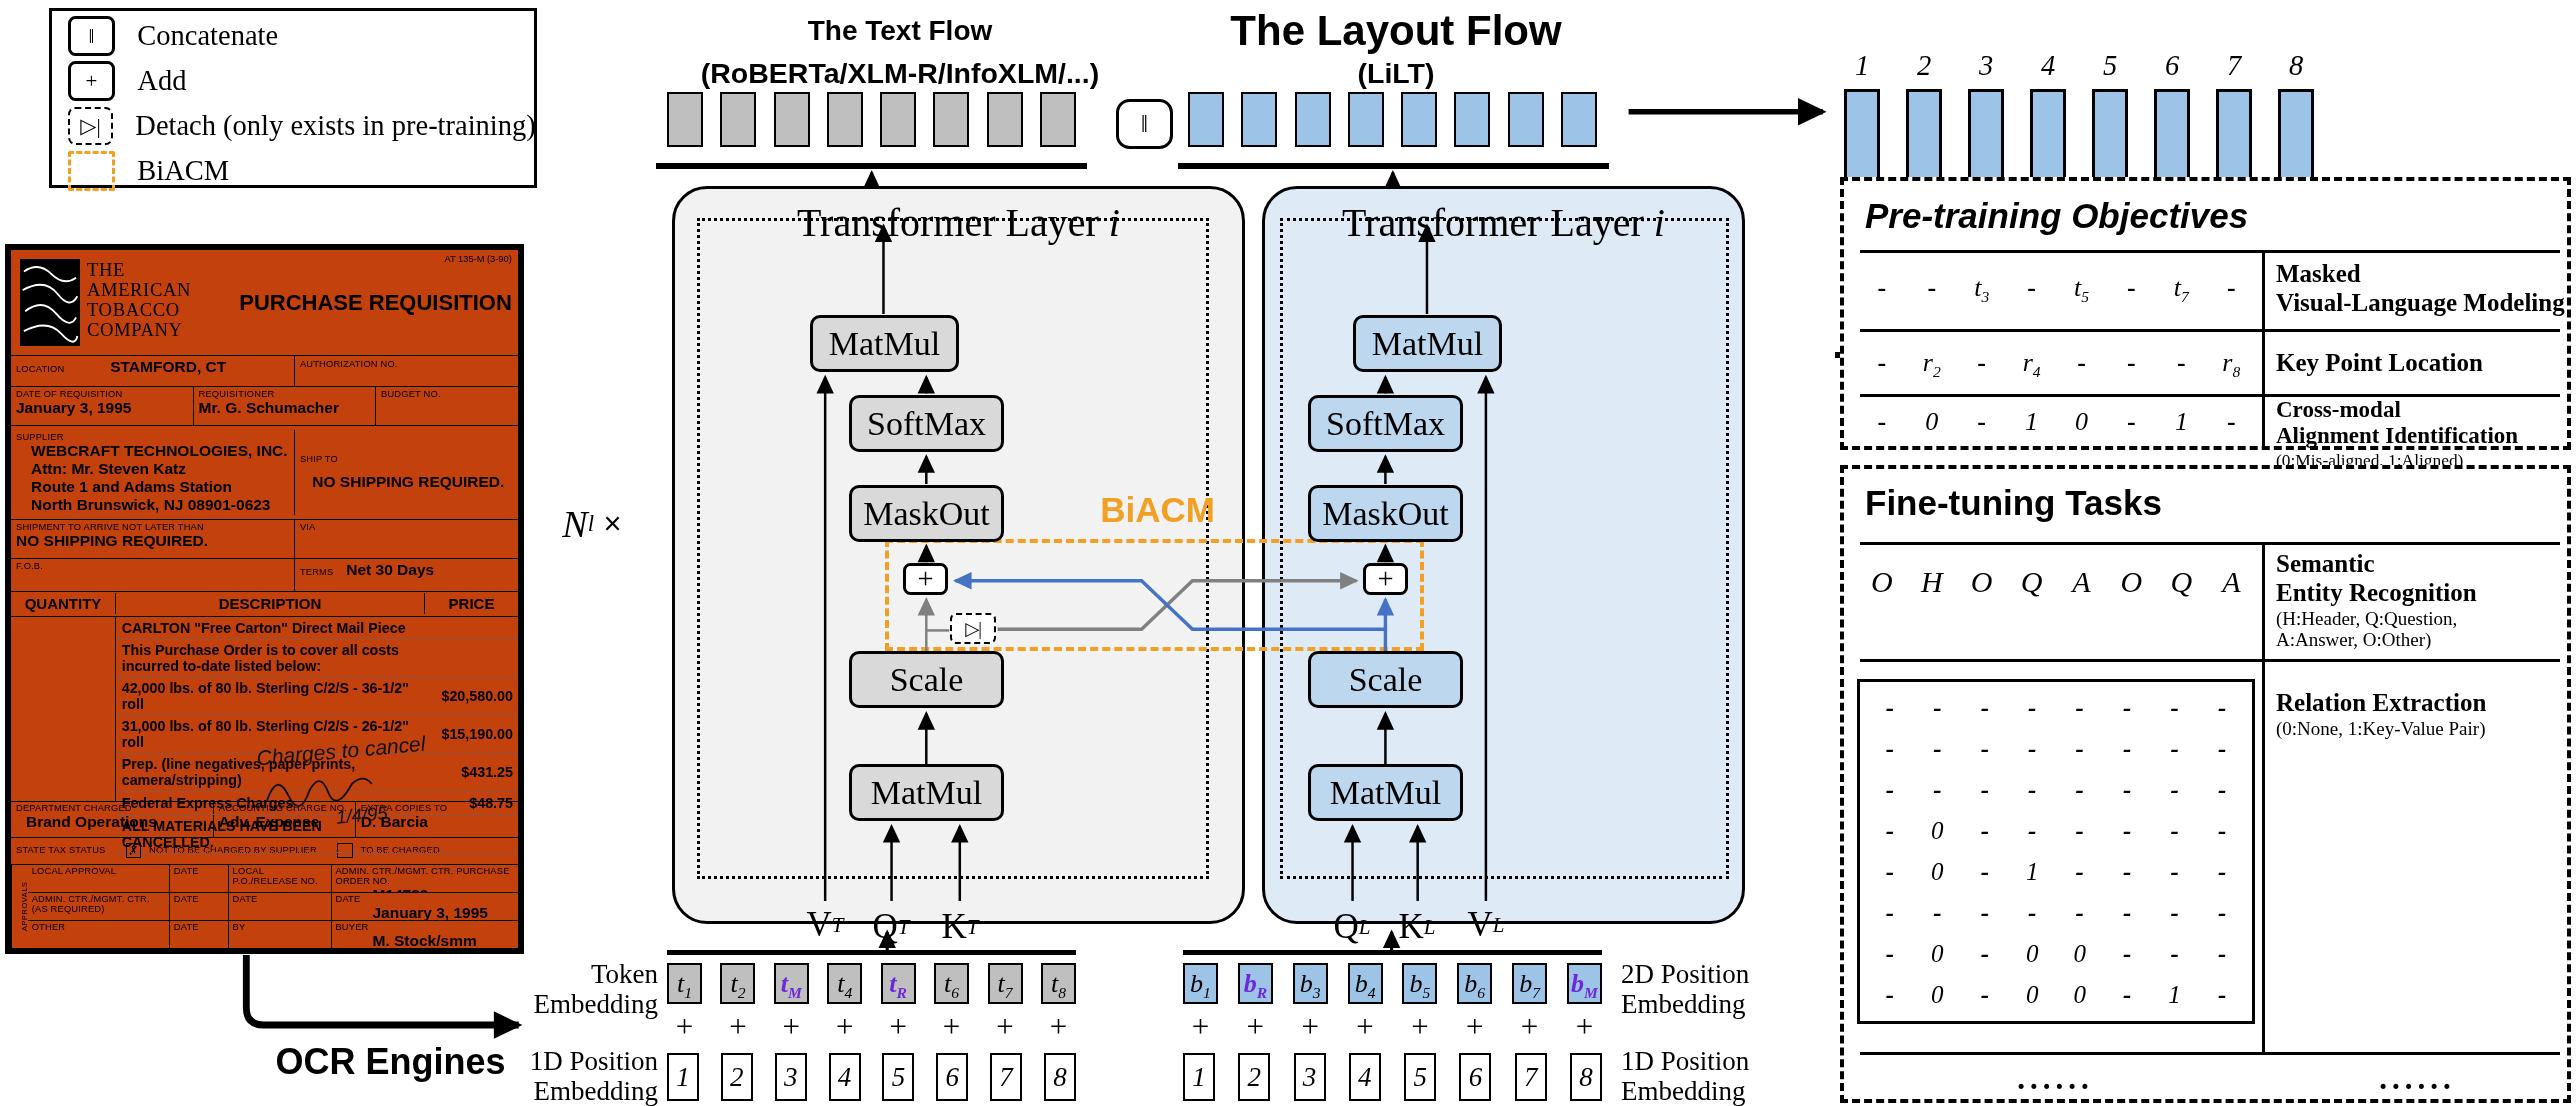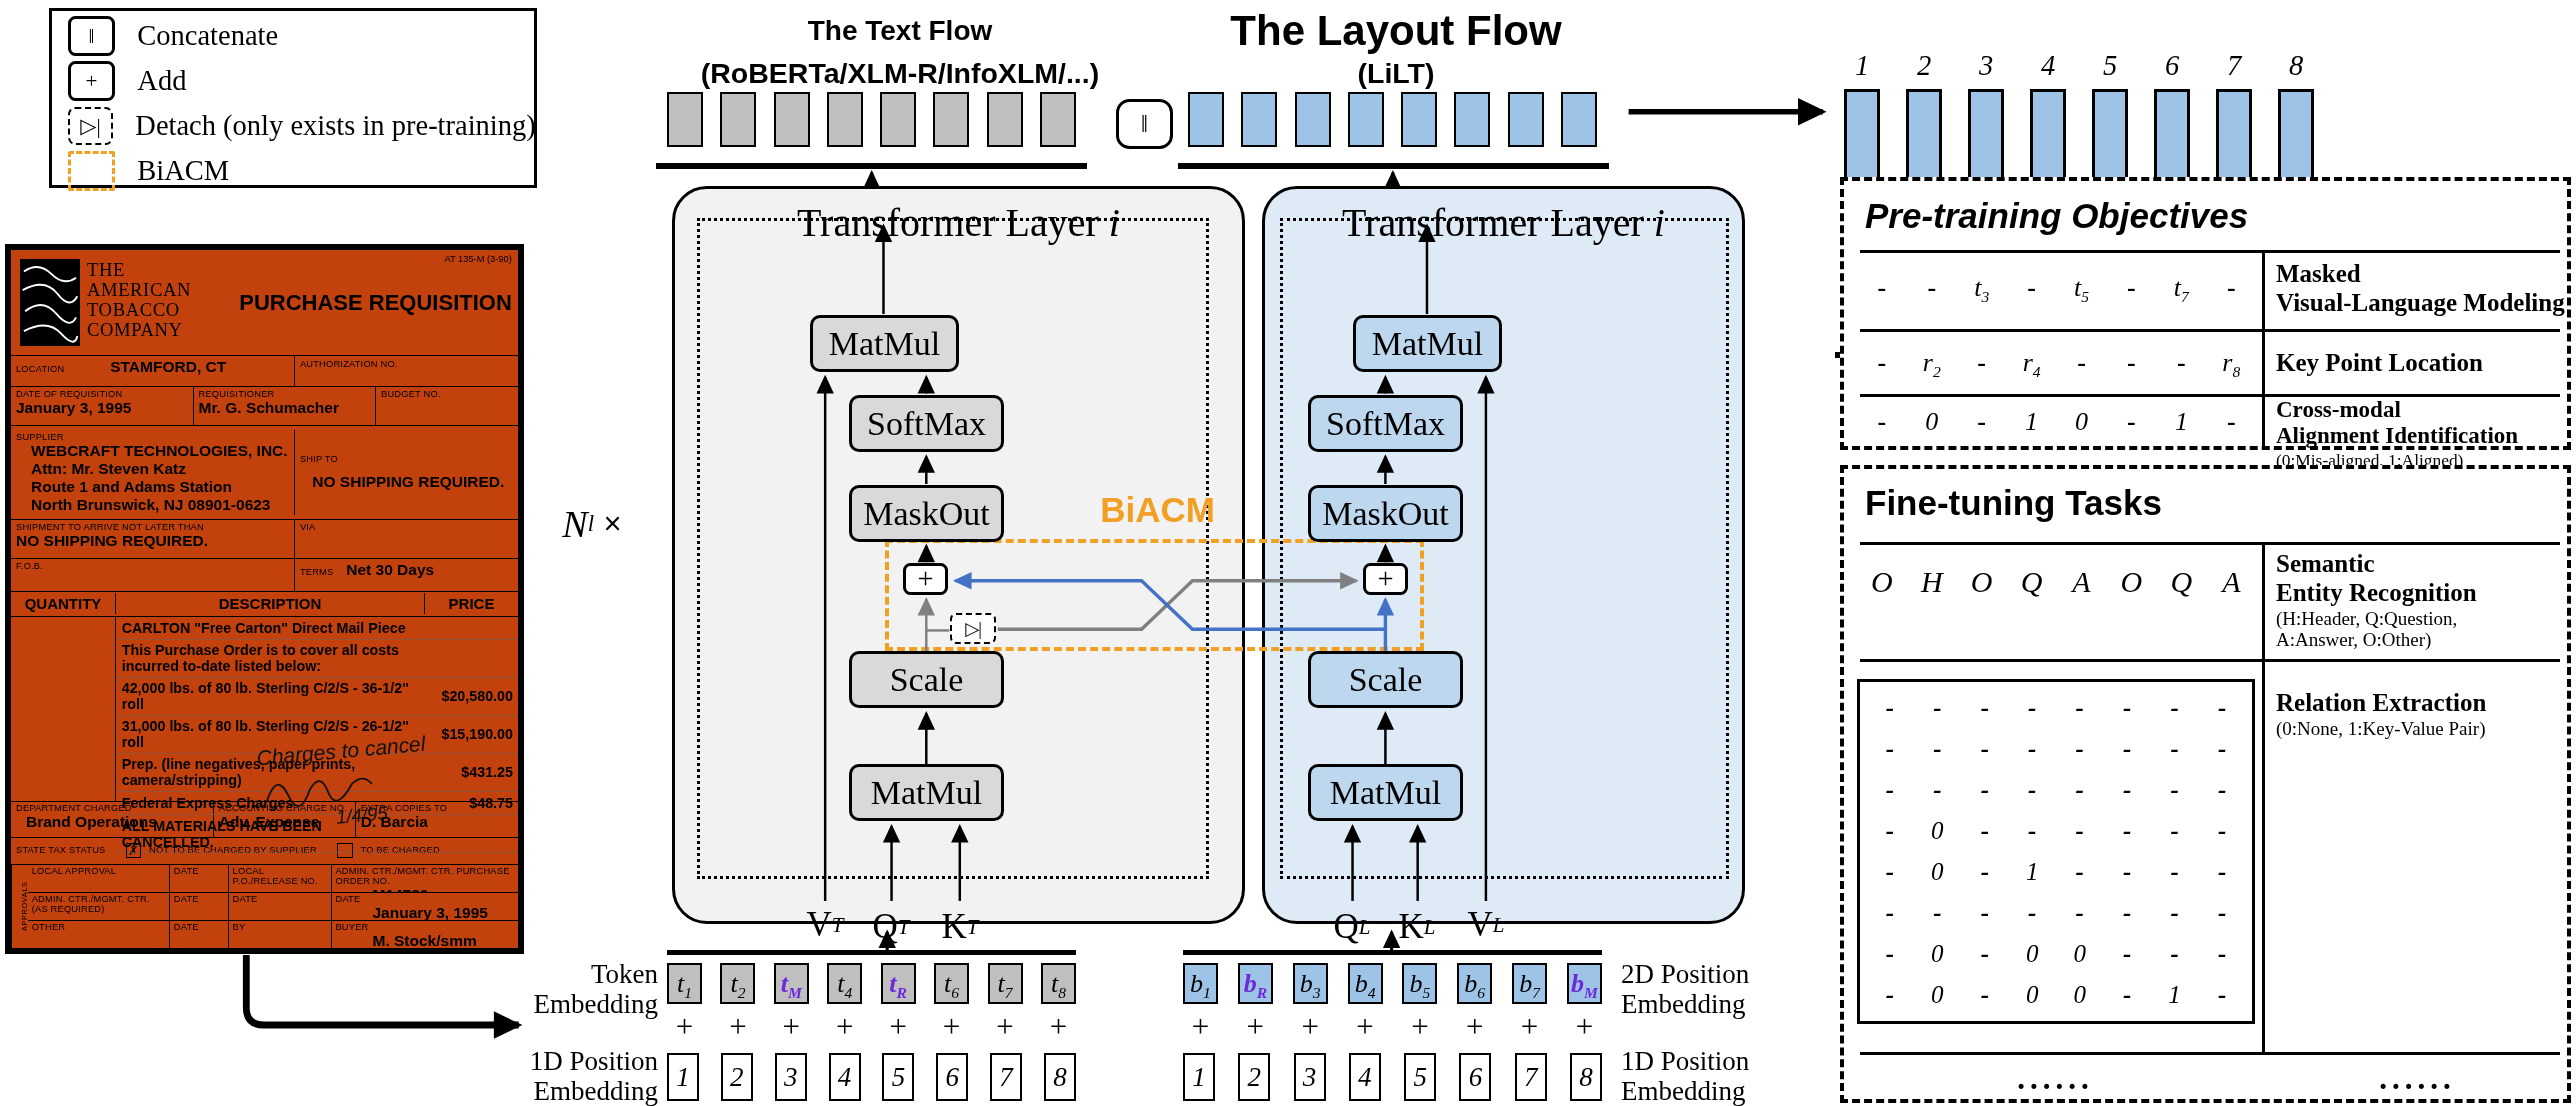--- a/index.html
+++ b/index.html
@@ -359,20 +359,21 @@
             </div>
             <div class="apc">
               <div class="flab">BUYER</div>
               <div class="fval" style="margin-left: 37px;">M. Stock/smm</div>
             </div>
           </div>
         </div>
     </div>
   </div>
 
+  <div class="abs ctr sans bold" style="left:248px;top:1042px;width:285px;height:40px;font-size:36px;z-index:4;">OCR Engines</div>
 
   <div class="abs ctr sans bold" style="left:683px;top:8.7px;width:434px;height:45px;font-size:28px;z-index:4;">The Text Flow</div>
   <div class="abs ctr sans bold" style="left:683px;top:56px;width:434px;height:35px;font-size:28.5px;z-index:4;">(RoBERTa/XLM-R/InfoXLM/...)</div>
   <div class="abs ctr sans bold" style="left:1179px;top:8.7px;width:434px;height:45px;font-size:42px;z-index:4;">The Layout Flow</div>
   <div class="abs ctr sans bold" style="left:1179px;top:56px;width:434px;height:35px;font-size:28.5px;z-index:4;">(LiLT)</div>
 
   <div class="abs hrow toprow g" style="left:667px;top:92px;width:409px;height:57px;z-index:4;">
       <div class="tbox "></div>
       <div class="tbox "></div>
       <div class="tbox "></div>

